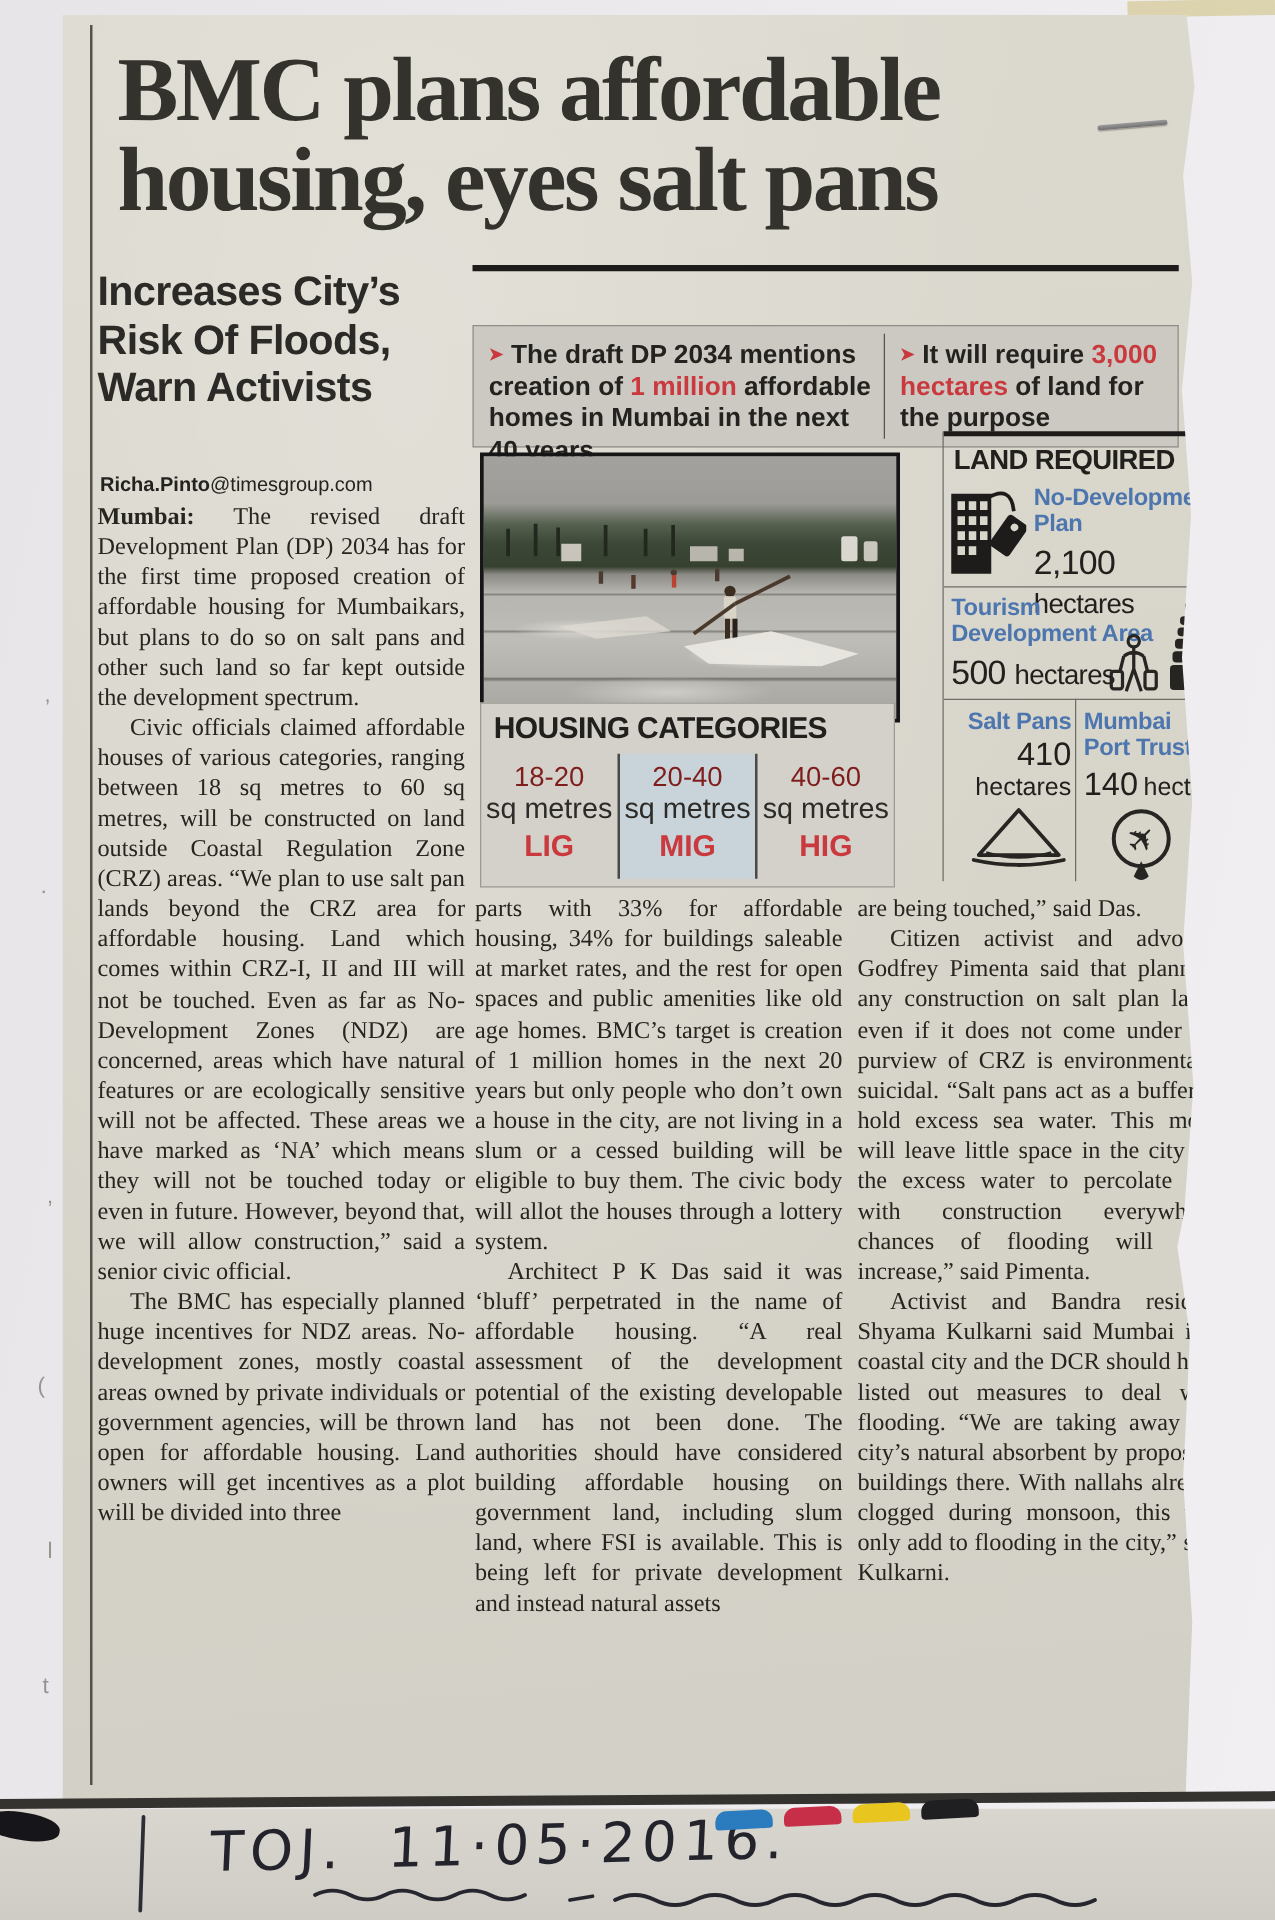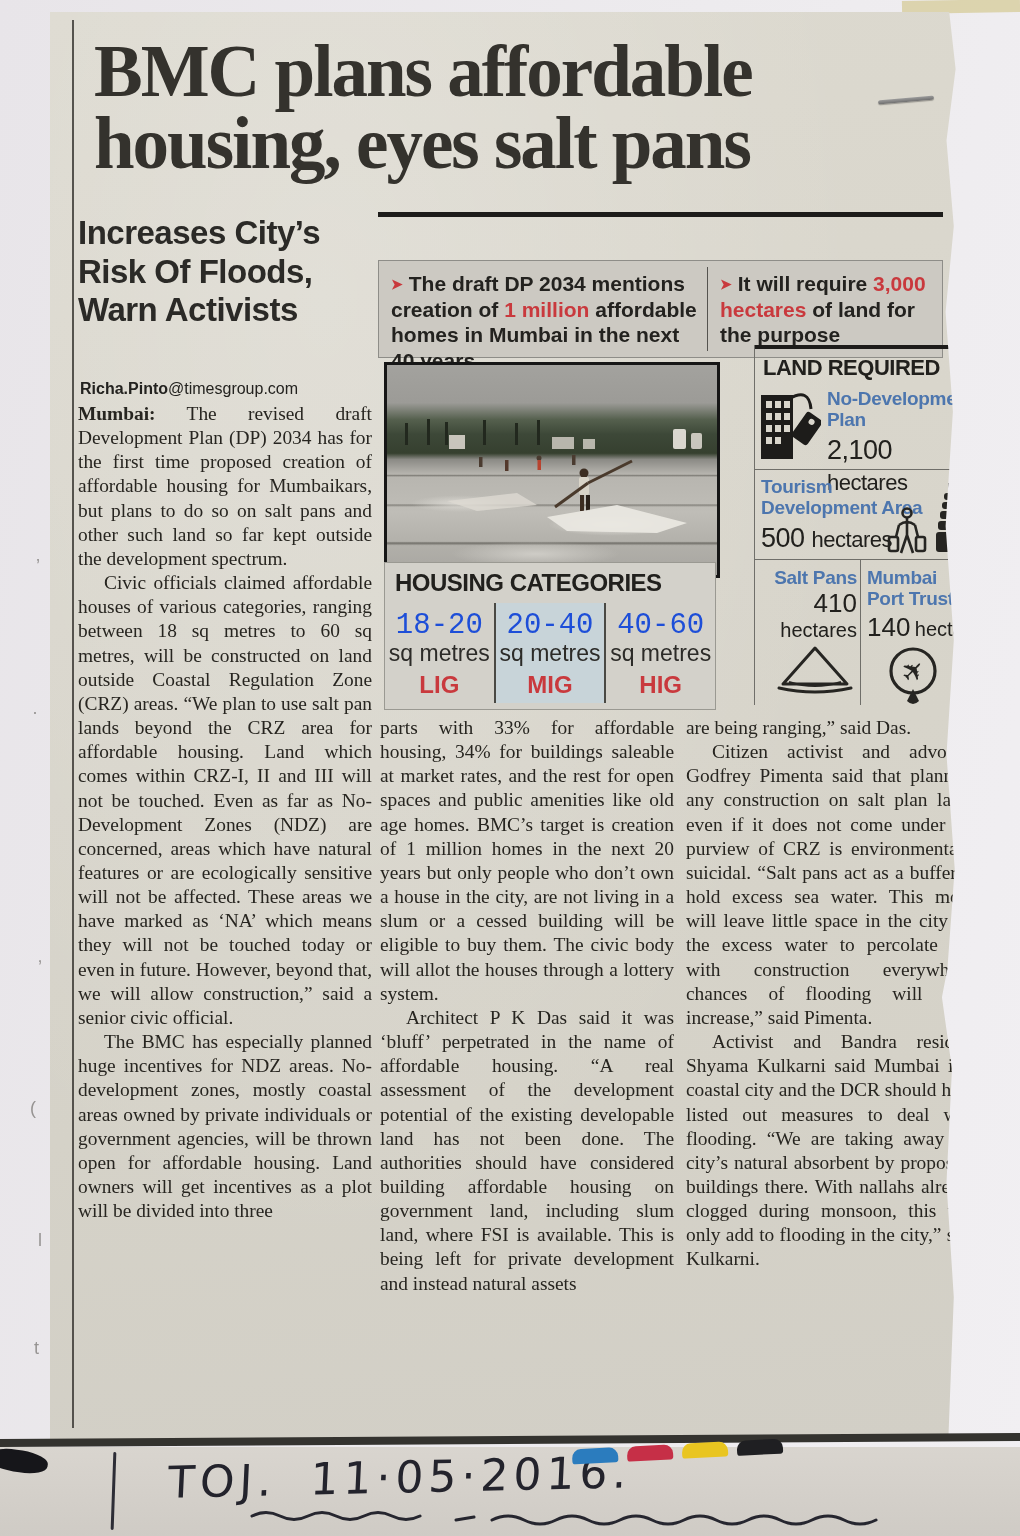--- a/index.html
+++ b/index.html
@@ -96,21 +96,21 @@
   .lp-hdiv{left:0;width:221px;height:1px;background:#6f6e69;}
   .lp-vdiv{left:105px;top:214px;width:1px;height:146px;background:#6f6e69;}
 
   
   .housing{left:6px;top:350px;width:330px;height:146px;background:#d3d1ca;border:1px solid #9a9992;}
   .hc-title{left:10px;top:6px;font-weight:700;font-size:24px;color:#21201d;letter-spacing:-.5px;}
   .hc-cells{left:0;top:40px;width:330px;height:100px;display:flex;}
   .hc-cell{flex:1;text-align:center;padding-top:6px;}
   .hc-cell.mid{background:#c8d4d9;}
   .hc-cell+.hc-cell{border-left:2px solid #4a4944;}
-  .hc-range{font-size:29px;color:#1d4ed8;font-family:Liberation Mono, monospace;}
+  .hc-range{font-size:22px;color:#7f1d1d;}
   .hc-unit{font-size:23px;color:#2c2b28;margin-top:-2px;}
   .hc-code{font-weight:700;font-size:24px;color:#c9393d;margin-top:4px;}
 
   
   .cell-label{font-weight:700;font-size:19px;line-height:1.12;color:#4d76ae;letter-spacing:-.3px;}
   .cell-num{font-size:26px;color:#21201d;}
   .cell-unit{font-size:20px;color:#21201d;}
 
   
   .bottom-strip{left:0;top:1447px;width:1020px;height:89px;background:linear-gradient(#d9d5cf,#cfcbc5);}
@@ -310,21 +310,21 @@
       </div>
     </div>
   </div>
 
   <div class="abs bodycol col2">
     <p>parts with 33% for affordable housing, 34% for buildings saleable at market rates, and the rest for open spaces and public amenities like old age homes. BMC’s target is creation of 1 million homes in the next 20 years but only people who don’t own a house in the city, are not living in a slum or a cessed building will be eligible to buy them. The civic body will allot the houses through a lottery system.</p>
     <p class="indent">Architect P K Das said it was ‘bluff’ perpetrated in the name of affordable housing. “A real assessment of the development potential of the existing developable land has not been done. The authorities should have considered building affordable housing on government land, including slum land, where FSI is available. This is being left for private development and instead natural assets</p>
   </div>
 
   <div class="abs bodycol col3">
-    <p>are being ranging,” said Das.</p>
+    <p>are being touched,” said Das.</p>
     <p class="indent">Citizen activist and advocate Godfrey Pimenta said that planning any construction on salt plan lands even if it does not come under the purview of CRZ is environmentally suicidal. “Salt pans act as a buffer to hold excess sea water. This move will leave little space in the city for the excess water to percolate and with construction everywhere, chances of flooding will only increase,” said Pimenta.</p>
     <p class="indent">Activist and Bandra resident Shyama Kulkarni said Mumbai is a coastal city and the DCR should have listed out measures to deal with flooding. “We are taking away the city’s natural absorbent by proposing buildings there. With nallahs already clogged during monsoon, this will only add to flooding in the city,” said Kulkarni.</p>
   </div>
 </div>
 
 <div class="abs bottom-strip"></div>
 <div class="abs bottom-rule"></div>
 <div class="abs blob-left"></div>
 <div class="abs hand-stroke"></div>
 

